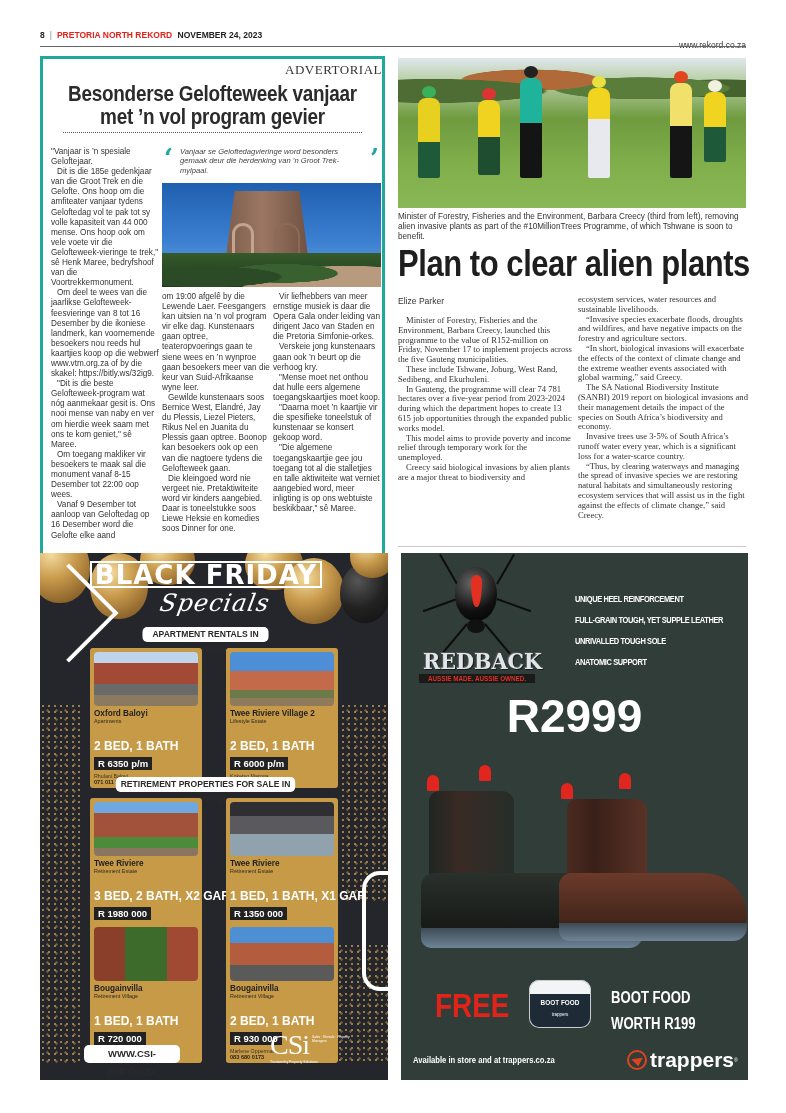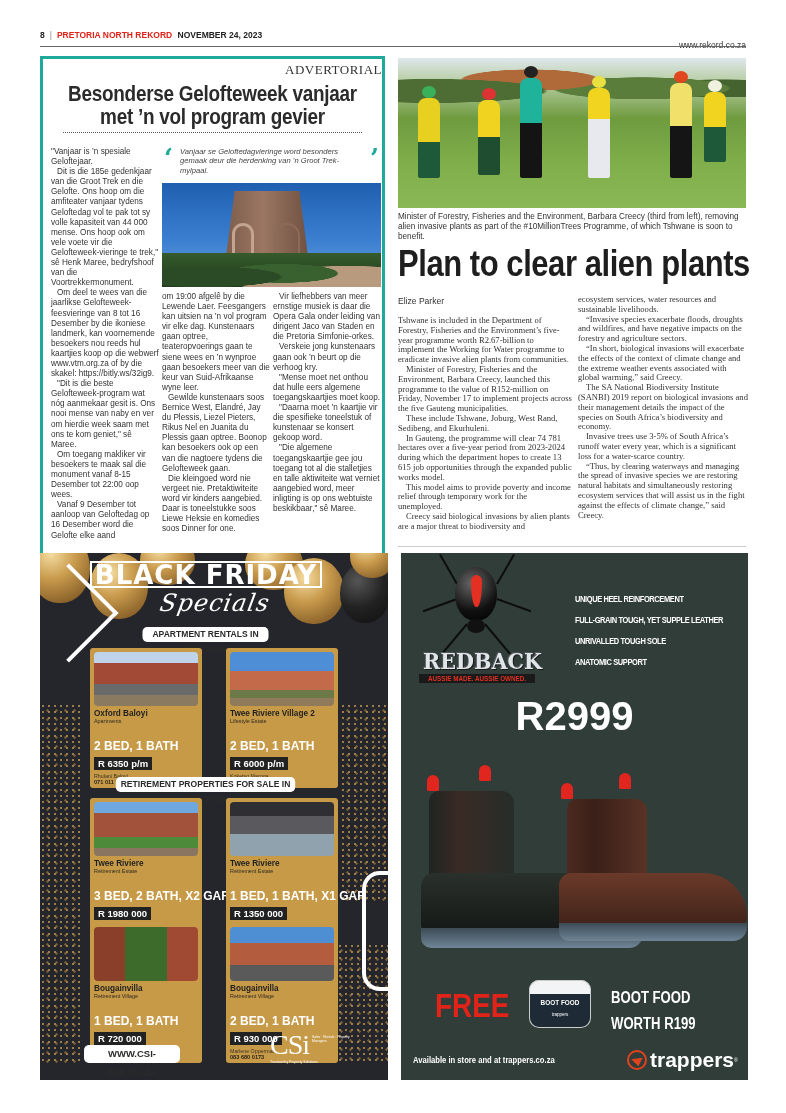--- a/index.html
+++ b/index.html
@@ -82,21 +82,21 @@
   
   .rb-ad { position: absolute; left: 401px; top: 553px; width: 347px; height: 527px; background: #303d38; overflow: hidden; }
   .rb-logo { position: absolute; left: 16px; top: 0px; width: 120px; height: 140px; }
   .spider-body { position: absolute; left: 38px; top: 14px; width: 42px; height: 54px; border-radius: 50% 50% 48% 48%; background: radial-gradient(circle at 40% 30%, #666 0%, #111 60%, #000 100%); }
   .spider-mark { position: absolute; left: 54px; top: 22px; width: 11px; height: 32px; background: #e33022; border-radius: 50% 50% 45% 45% / 20% 20% 80% 80%; }
   .spider-head { position: absolute; left: 50px; top: 66px; width: 18px; height: 14px; border-radius: 50%; background: #111; }
   .leg { position: absolute; height: 2px; background: #0d0d0d; transform-origin: left center; }
   .rb-word { position: absolute; left: 0; top: 94px; width: 120px; text-align: center; font-family: "DejaVu Serif", serif; font-weight: bold; font-size: 23px; color: #dfe5e8; letter-spacing: 0px; text-shadow: 1px 1px 0 #1a1a1a, -1px -1px 0 #555; transform: scaleX(0.9); }
   .rb-tag { position: absolute; left: 2px; top: 121px; width: 116px; text-align: center; font-size: 6.3px; color: #e33022; font-weight: bold; background: #1a1a1a; padding: 1px 0; }
   .rb-features { position: absolute; left: 174px; top: 35px; color: #fff; font-weight: bold; font-size: 9.6px; line-height: 21px; transform: scaleX(0.78); transform-origin: left; letter-spacing: -0.5px; white-space: nowrap; }
-  .rb-price { position: absolute; left: 0; width: 347px; top: 138px; text-align: center; color: #fff; font-weight: bold; font-size: 40px; line-height: 50px; font-family: "Liberation Sans", sans-serif; }
+  .rb-price { position: absolute; left: 0; width: 347px; top: 138px; text-align: center; color: #fff; font-weight: bold; font-size: 46px; line-height: 50px; font-family: "Liberation Sans", sans-serif; }
   .boots { position: absolute; left: 8px; top: 200px; width: 340px; height: 210px; }
   .boot { position: absolute; }
   .boot .shaft { position: absolute; border-radius: 10px 12px 0 0; }
   .boot .foot { position: absolute; border-radius: 20px 70px 20px 12px; }
   .boot .sole { position: absolute; border-radius: 0 0 14px 10px; background: linear-gradient(#3c4a55, #6f8597); }
   .boot .tab { position: absolute; width: 12px; height: 16px; border-radius: 8px 8px 2px 2px; background: #e0261e; }
   .rb-free { position: absolute; left: 34px; top: 433px; color: #e2231a; font-weight: bold; font-size: 34px; line-height: 38px; transform: scaleX(0.82); transform-origin: left; }
   .bootfood-jar { position: absolute; left: 128px; top: 427px; width: 62px; height: 48px; border-radius: 10px; background: linear-gradient(#f2f4f6 0 30%, #1e2a36 30% 100%); box-shadow: inset 0 0 0 1px #ccc; }
   .bootfood-jar .lbl { position: absolute; top: 18px; left: 0; width: 62px; text-align: center; color: #fff; font-size: 8px; font-weight: bold; transform: scaleX(0.8); }
   .bootfood-jar .lbl2 { position: absolute; top: 32px; left: 0; width: 62px; text-align: center; color: #fff; font-size: 4.5px; }
@@ -181,21 +181,20 @@
       <div class="head" style="background:#e2461e;"></div>
     </div>
   <div class="person" style="left:306px;height:70px;bottom:46px;background:linear-gradient(#f0d420 0 50%,#1e5a3a 50%);">
       <div class="head" style="background:#f1f1e0;"></div>
     </div>
 </div>
 <div class="caption">Minister of Forestry, Fisheries and the Environment, Barbara Creecy (third from left), removing alien invasive plants as part of the #10MillionTrees Programme, of which Tshwane is soon to benefit.</div>
 <h1 class="headline">Plan to clear alien plants</h1>
 <div class="byline">Elize Parker</div>
 <div class="art-col art-col1">
-  <p class="first">Tshwane is included in the Department of Forestry, Fisheries and the Environment’s five-year programme worth R2.67-billion to implement the Working for Water programme to eradicate invasive alien plants from communities.</p>
   <p>Minister of Forestry, Fisheries and the Environment, Barbara Creecy, launched this programme to the value of R152-million on Friday, November 17 to implement projects across the five Gauteng municipalities.</p>
   <p>These include Tshwane, Joburg, West Rand, Sedibeng, and Ekurhuleni.</p>
   <p>In Gauteng, the programme will clear 74 781 hectares over a five-year period from 2023-2024 during which the department hopes to create 13 615 job opportunities through the expanded public works model.</p>
   <p>This model aims to provide poverty and income relief through temporary work for the unemployed.</p>
   <p>Creecy said biological invasions by alien plants are a major threat to biodiversity and</p>
 </div>
 <div class="art-col art-col2">
   <p class="first">ecosystem services, water resources and sustainable livelihoods.</p>
   <p>“Invasive species exacerbate floods, droughts and wildfires, and have negative impacts on the forestry and agriculture sectors.</p>
   <p>“In short, biological invasions will exacerbate the effects of the context of climate change and the extreme weather events associated with global warming,” said Creecy.</p>

